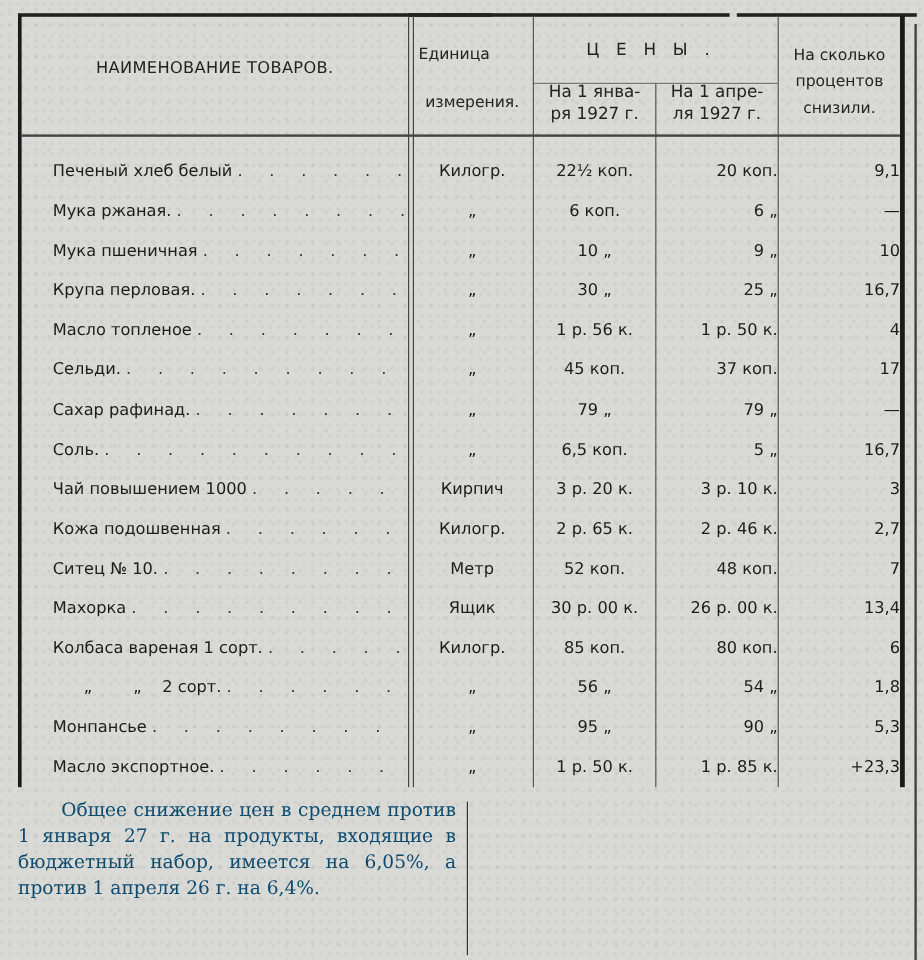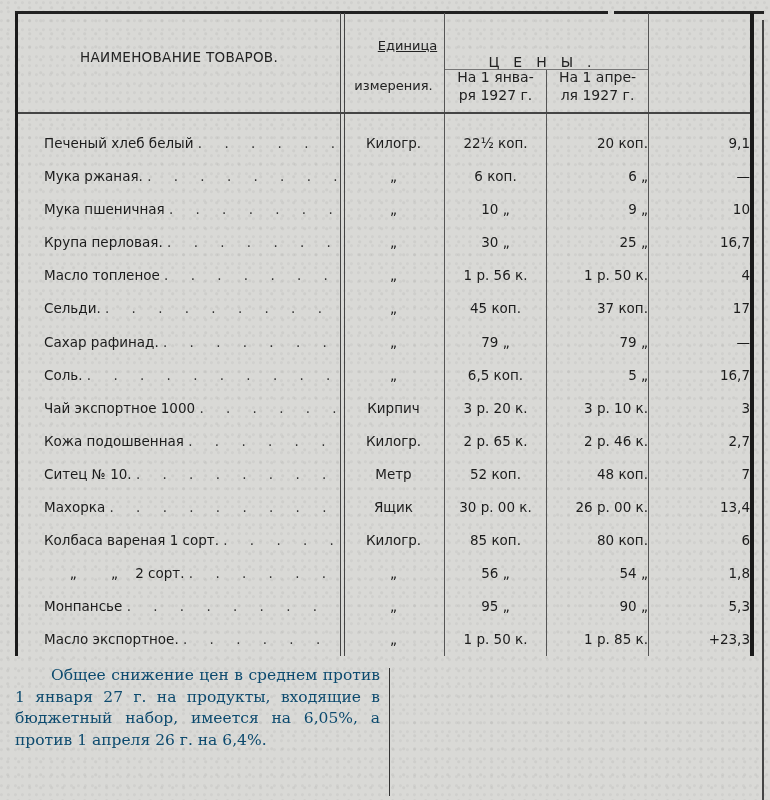--- a/index.html
+++ b/index.html
@@ -27,23 +27,23 @@
       position: absolute; left: 15px; top: 13px; width: 732px; height: 643px;
       border-left: 3px solid #1a1a1a;
       border-right: 4px solid #1a1a1a;
     }
     .vline { position: absolute; top: 0; bottom: 0; width: 1px; background: #555; }
     .vline.double { width: 3px; border-left: 1px solid #444; border-right: 1px solid #444; background: transparent; }
     .hline { position: absolute; left: 0; right: 0; height: 2px; background: #444; }
 
     .hdr { position: absolute; text-align: center; font-size: 13px; line-height: 17px; color: #222; }
     .hdr-name { left: 0; width: 322px; top: 36px; font-size: 13.5px; letter-spacing: 0.3px; }
-    .hdr-unit1 { left: 339px; width: 101px; top: 24px; text-decoration: underline; }
+    .hdr-unit1 { left: 310px; width: 101px; top: 24px; }
     .hdr-unit2 { left: 325px; width: 101px; top: 64px; }
-    .hdr-prices { left: 427px; width: 204px; top: 21px; font-size: 14px; letter-spacing: 14px; margin-top: 20px; }
+    .hdr-prices { left: 427px; width: 204px; top: 21px; font-size: 14px; letter-spacing: 14px; }
     .hdr-jan { left: 427px; width: 101px; top: 55px; font-size: 14px; line-height: 18px; }
     .hdr-apr { left: 529px; width: 101px; top: 55px; font-size: 14px; line-height: 18px; }
     .hdr-pct { left: 631px; width: 101px; top: 23px; line-height: 22px; }
 
     .rows { position: absolute; left: 0; top: 120px; width: 732px; }
     .row { position: relative; height: 33.1px; font-size: 13.5px; }
     .row > span { position: absolute; top: 2px; white-space: nowrap; }
     .c-name { left: 26px; width: 296px; overflow: hidden; }
     .c-name .dots { letter-spacing: 9px; color: #333; }
     .c-unit { left: 325px; width: 101px; text-align: center; }
@@ -86,20 +86,25 @@
     <div class="hdr hdr-unit2">измерения.</div>
     <div class="hdr hdr-prices">ЦЕНЫ.</div>
     <div class="hdr hdr-jan">
       <div>На 1 янва-</div>
       <div>ря 1927 г.</div>
     </div>
     <div class="hdr hdr-apr">
       <div>На 1 апре-</div>
       <div>ля 1927 г.</div>
     </div>
+    <div class="hdr hdr-pct">
+      <div>На сколько</div>
+      <div>процентов</div>
+      <div>снизили.</div>
+    </div>
 
     <div class="rows">
       <div class="row">
           <span class="c-name"><span>Печеный хлеб белый</span> <span class="dots">. . . . . . . . . . . . . . . . . . . . . . . . . .</span></span>
           <span class="c-unit">Килогр.</span>
           <span class="c-jan">22½ коп.</span>
           <span class="c-apr">20 коп.</span>
           <span class="c-pct">9,1</span>
         </div>
       <div class="row">
@@ -145,21 +150,21 @@
           <span class="c-pct">—</span>
         </div>
       <div class="row">
           <span class="c-name"><span>Соль.</span> <span class="dots">. . . . . . . . . . . . . . . . . . . . . . . . . .</span></span>
           <span class="c-unit">„</span>
           <span class="c-jan">6,5 коп.</span>
           <span class="c-apr">5 „</span>
           <span class="c-pct">16,7</span>
         </div>
       <div class="row">
-          <span class="c-name"><span>Чай экспортное 1000</span> <span class="dots">. . . . . . . . . . . . . . . . . . . . . . . . . .</span></span>
+          <span class="c-name"><span>Чай повышением 1000</span> <span class="dots">. . . . . . . . . . . . . . . . . . . . . . . . . .</span></span>
           <span class="c-unit">Кирпич</span>
           <span class="c-jan">3 р. 20 к.</span>
           <span class="c-apr">3 р. 10 к.</span>
           <span class="c-pct">3</span>
         </div>
       <div class="row">
           <span class="c-name"><span>Кожа подошвенная</span> <span class="dots">. . . . . . . . . . . . . . . . . . . . . . . . . .</span></span>
           <span class="c-unit">Килогр.</span>
           <span class="c-jan">2 р. 65 к.</span>
           <span class="c-apr">2 р. 46 к.</span>

